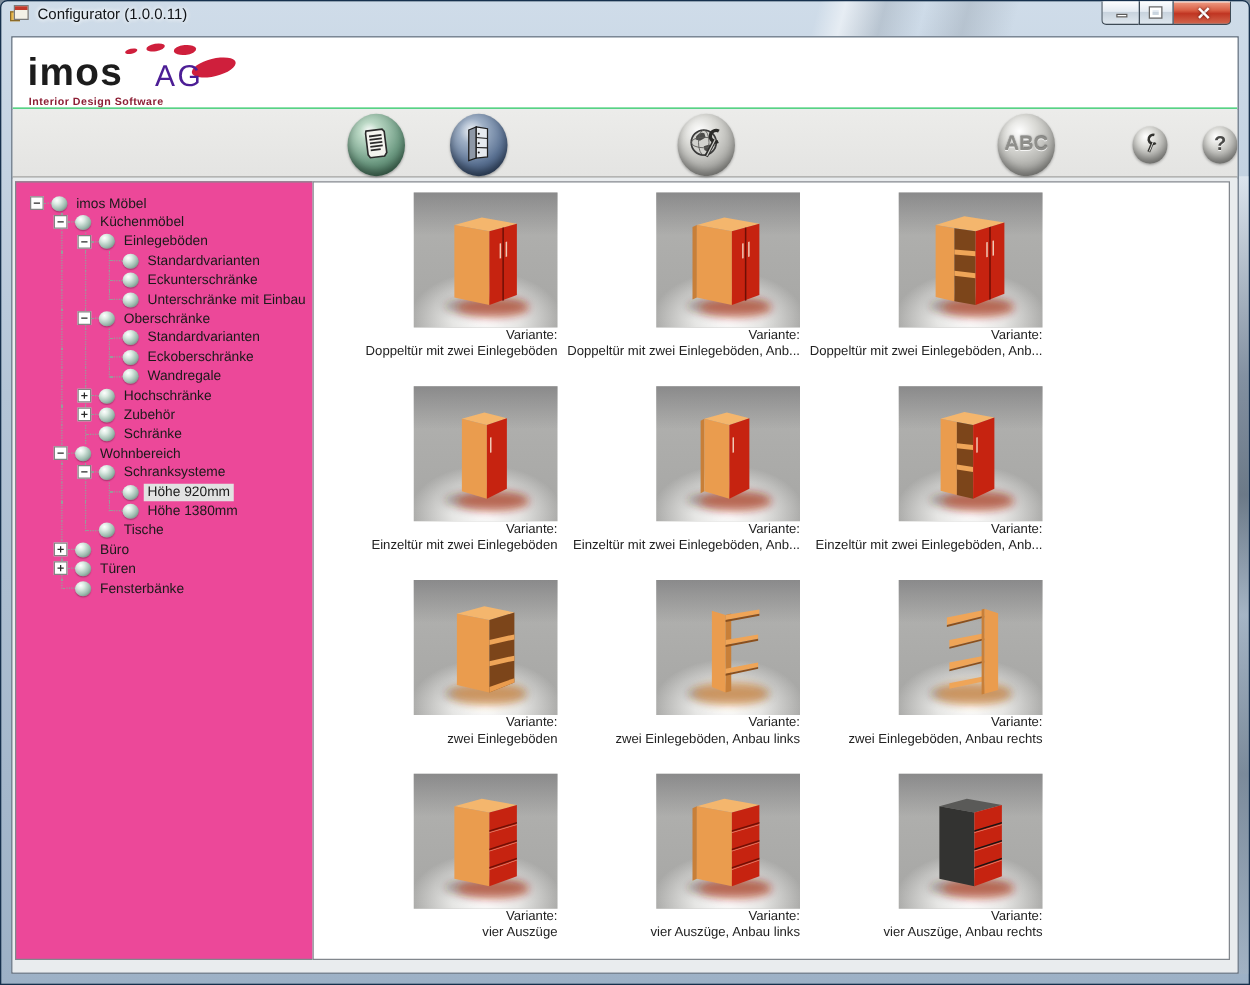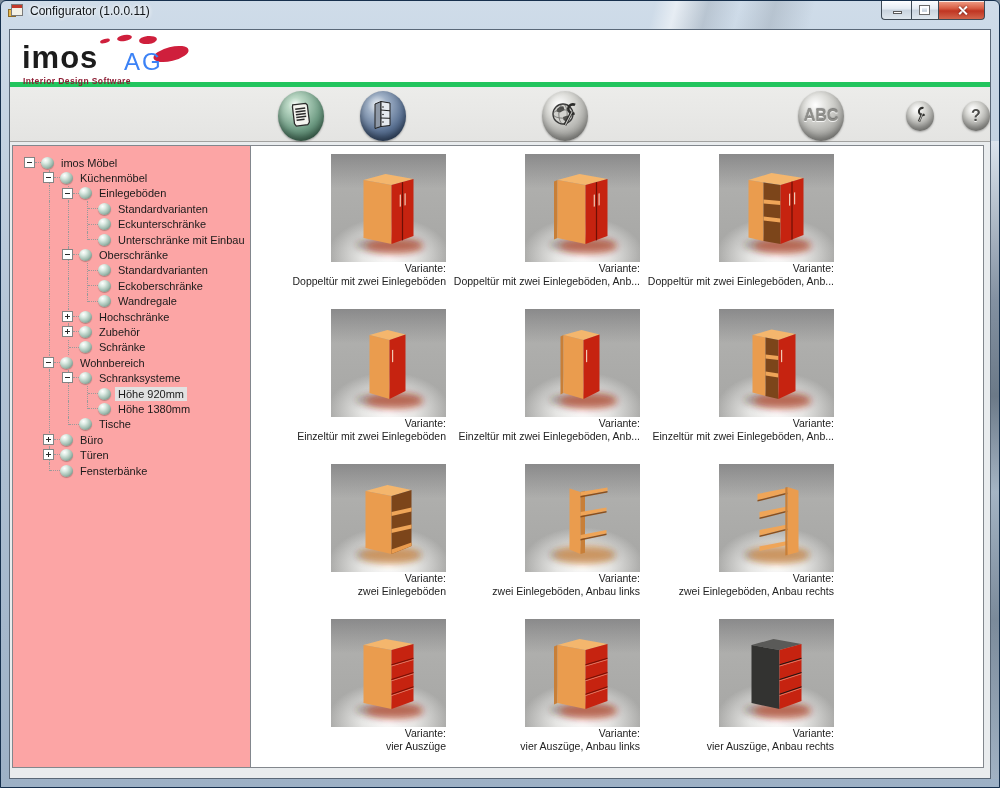--- a/index.html
+++ b/index.html
@@ -24,45 +24,45 @@
   .glyph-min{position:absolute;left:50%;bottom:5px;width:9px;height:3px;margin-left:-4px;background:#fff;border:1px solid #5a5a5a;}
   .glyph-max{position:absolute;left:50%;top:50%;width:9px;height:8px;margin:-4px 0 0 -5px;border:2px solid #fff;outline:1px solid #6a6a6a;}
   .glyph-x{position:absolute;left:50%;top:50%;width:11px;height:11px;margin:-5px 0 0 -5px;}
   .glyph-x::before,.glyph-x::after{content:"";position:absolute;left:5px;top:0;width:2.4px;height:11px;background:#fff;box-shadow:0 0 2px rgba(60,0,0,.8);}
   .glyph-x::before{transform:rotate(45deg);}
   .glyph-x::after{transform:rotate(-45deg);}
 
   
   .content{position:absolute;left:8px;right:8px;top:28px;bottom:8px;background:#e9ecee;border:1px solid #5a6878;overflow:hidden;}
   
-  .logo-band{position:absolute;left:0;right:0;top:0;height:57px;background:#fff;border-bottom:5px solid #22c55e;}
+  .logo-band{position:absolute;left:0;right:0;top:0;height:57px;background:#fff;border-bottom:1px solid #22c55e;}
   .logo{position:absolute;left:12px;top:4px;width:220px;height:50px;}
   .logo-brand{position:absolute;left:0;top:8px;font-size:31px;font-weight:bold;color:#1c1c1c;letter-spacing:1px;line-height:31px;}
-  .logo-suffix{position:absolute;left:102px;top:16px;font-size:24px;color:#3b82f6;letter-spacing:2px;line-height:24px;}
+  .logo-suffix{position:absolute;left:102px;top:16px;font-size:24px;color:#4c1d95;letter-spacing:2px;line-height:24px;}
   .logo-tagline{position:absolute;left:1px;top:42px;font-size:8.5px;font-weight:bold;color:#8d1f35;letter-spacing:.4px;}
   .dot{position:absolute;border-radius:50%;background:#cf1f3c;}
   .dot1{left:78px;top:5px;width:10px;height:4px;transform:rotate(-14deg);}
   .dot2{left:95px;top:1px;width:15px;height:6px;transform:rotate(-10deg);}
   .dot3{left:117px;top:2px;width:18px;height:8px;transform:rotate(-6deg);}
   .dot4{left:131px;top:13px;width:36px;height:14px;transform:rotate(-14deg);}
 
   
   .toolbar{position:absolute;left:0;right:0;top:58px;height:54px;background:linear-gradient(180deg,#ececea,#e4e4e2);border-bottom:1px solid #a2a2a0;}
   .orb{position:absolute;border:none;padding:0;cursor:pointer;border-radius:50%;display:flex;align-items:center;justify-content:center;}
   .orb.large{width:46px;height:50px;top:3px;}
   .orb.small{width:28px;height:30px;top:13px;}
   .orb.green{background:radial-gradient(circle at 38% 28%,#ffffff 0%,#bcd9c6 16%,#6f9c84 55%,#3f6b54 85%,#2e5743 100%);box-shadow:inset 0 -4px 7px rgba(0,0,0,.35),0 1px 2px rgba(0,0,0,.35);}
   .orb.blue{background:radial-gradient(circle at 38% 28%,#f4f7fa 0%,#9fb0c6 22%,#5b7293 58%,#33496a 88%,#253a58 100%);box-shadow:inset 0 -4px 7px rgba(0,0,0,.4),0 1px 2px rgba(0,0,0,.35);}
   .orb.gray{background:radial-gradient(circle at 38% 28%,#ffffff 0%,#dcdcd8 28%,#aaaaa6 65%,#82827e 95%);box-shadow:inset 0 -4px 7px rgba(0,0,0,.3),0 1px 2px rgba(0,0,0,.3);}
   .orb .txt-abc{font-size:16px;font-weight:bold;color:#8e8e8a;text-shadow:0 1px 0 rgba(255,255,255,.8),0 -1px 1px rgba(60,60,60,.6);letter-spacing:0;}
   .orb .txt-q{font-size:16px;font-weight:bold;color:#4a4a48;text-shadow:0 1px 0 rgba(255,255,255,.8);}
 
   
   .bodyarea{position:absolute;left:0;right:0;top:113px;bottom:0;background:#e9ecee;}
-  .tree-panel{position:absolute;left:2px;top:2px;width:240px;bottom:10px;background:#fca5a5;border:1px solid #82878d;overflow:hidden;}
+  .tree-panel{position:absolute;left:2px;top:2px;width:240px;bottom:10px;background:#ec4899;border:1px solid #82878d;overflow:hidden;}
   .main-panel{position:absolute;left:240px;top:2px;right:6px;bottom:10px;background:#fff;border:1px solid #82878d;overflow:hidden;}
 
   
   .tree{padding-top:9px;}
   .tree-row{display:flex;align-items:center;height:15.4px;padding-left:8px;position:relative;cursor:default;}
   .tcell{width:19px;height:15.4px;position:relative;flex:none;}
   .tcell.vline::before{content:"";position:absolute;left:9px;top:0;bottom:0;border-left:1px dotted #9a9a9a;}
   .tcell.own::before{content:"";position:absolute;left:9px;top:0;height:8px;border-left:1px dotted #9a9a9a;}
   .tcell.own.cont::before{height:100%;}
   .tcell.own.noup::before{display:none;}

